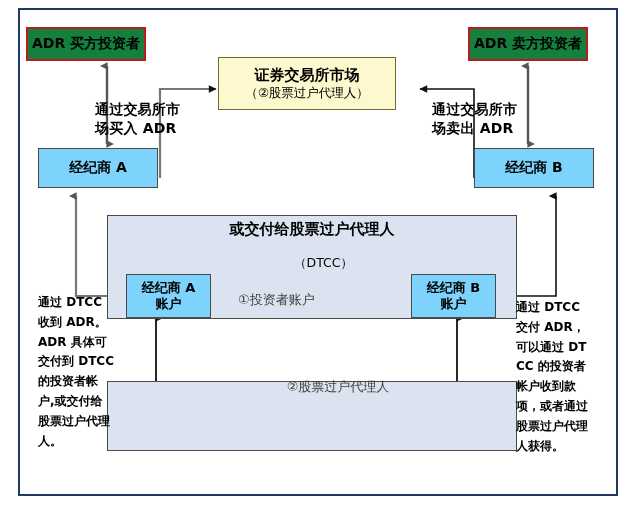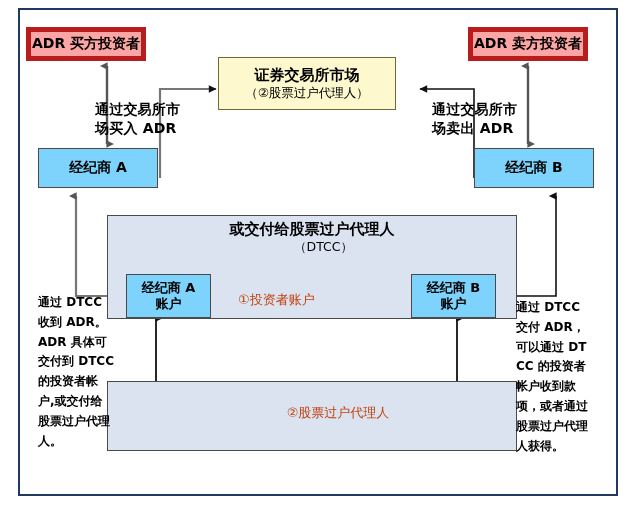--- a/index.html
+++ b/index.html
@@ -25,22 +25,22 @@
     box-sizing:border-box;
     display:flex;
     flex-direction:column;
     align-items:center;
     justify-content:center;
     text-align:center;
     line-height:1.25;
     color:#000000;
   }
   .box-blue{
-    background:#fca5a5;
-    border:5px solid #b91c1c;
+    background:#15803d;
+    border:2px solid #b91c1c;
   }
   .box-orange{
     background:#7dd3fc;
     border:1px solid #4a4a4a;
   }
   .box-yellow{
     background:#fdf8cd;
     border:1px solid #6b6b33;
   }
   .panel-blue{
@@ -71,21 +71,21 @@
     word-break:break-all;
   }
   svg.overlay{
     position:absolute;left:0;top:0;
     width:636px;height:513px;
     pointer-events:none;
   }
   .center-note{
     position:absolute;
     font-size:13px;
-    color:#c2410c;
+    color:#404040;
     font-weight:normal;
     white-space:nowrap;
   }
 </style>
 </head>
 <body>
 
 <div id="canvas">
 
   <div class="frame"></div>
@@ -139,25 +139,25 @@
     </g>
 
     <g>
       <line x1="457" y1="318" x2="457" y2="396" stroke="#111111" stroke-width="1.8" marker-start="url(#ahBlkUp)" marker-end="url(#ahBlkUp)"></line>
     </g>
   </svg>
 
   <div class="panel-blue" style="left:107px;top:215px;width:410px;height:104px;"></div>
   <div style="position:absolute;left:107px;top:220px;width:410px;text-align:center;">
     <div class="t16">或交付给股票过户代理人</div>
-    <div class="sub" style="margin-top:0;padding-left:23px;">（DTCC）</div>
+    <div class="sub" style="margin-top:16px;padding-left:23px;">（DTCC）</div>
   </div>
 
   <div class="panel-blue" style="left:107px;top:381px;width:410px;height:70px;"></div>
-  <div class="center-note" style="left:107px;top:404px;width:462px;text-align:center;">②股票过户代理人</div>
+  <div class="center-note" style="left:107px;top:378px;width:462px;text-align:center;">②股票过户代理人</div>
 
   <div class="box box-blue t15" style="left:26px;top:27px;width:120px;height:34px;">
     <span>ADR 买方投资者</span>
   </div>
 
   <div class="box box-blue t15" style="left:468px;top:27px;width:120px;height:34px;">
     <span>ADR 卖方投资者</span>
   </div>
 
   <div class="box box-yellow" style="left:218px;top:57px;width:178px;height:53px;">

